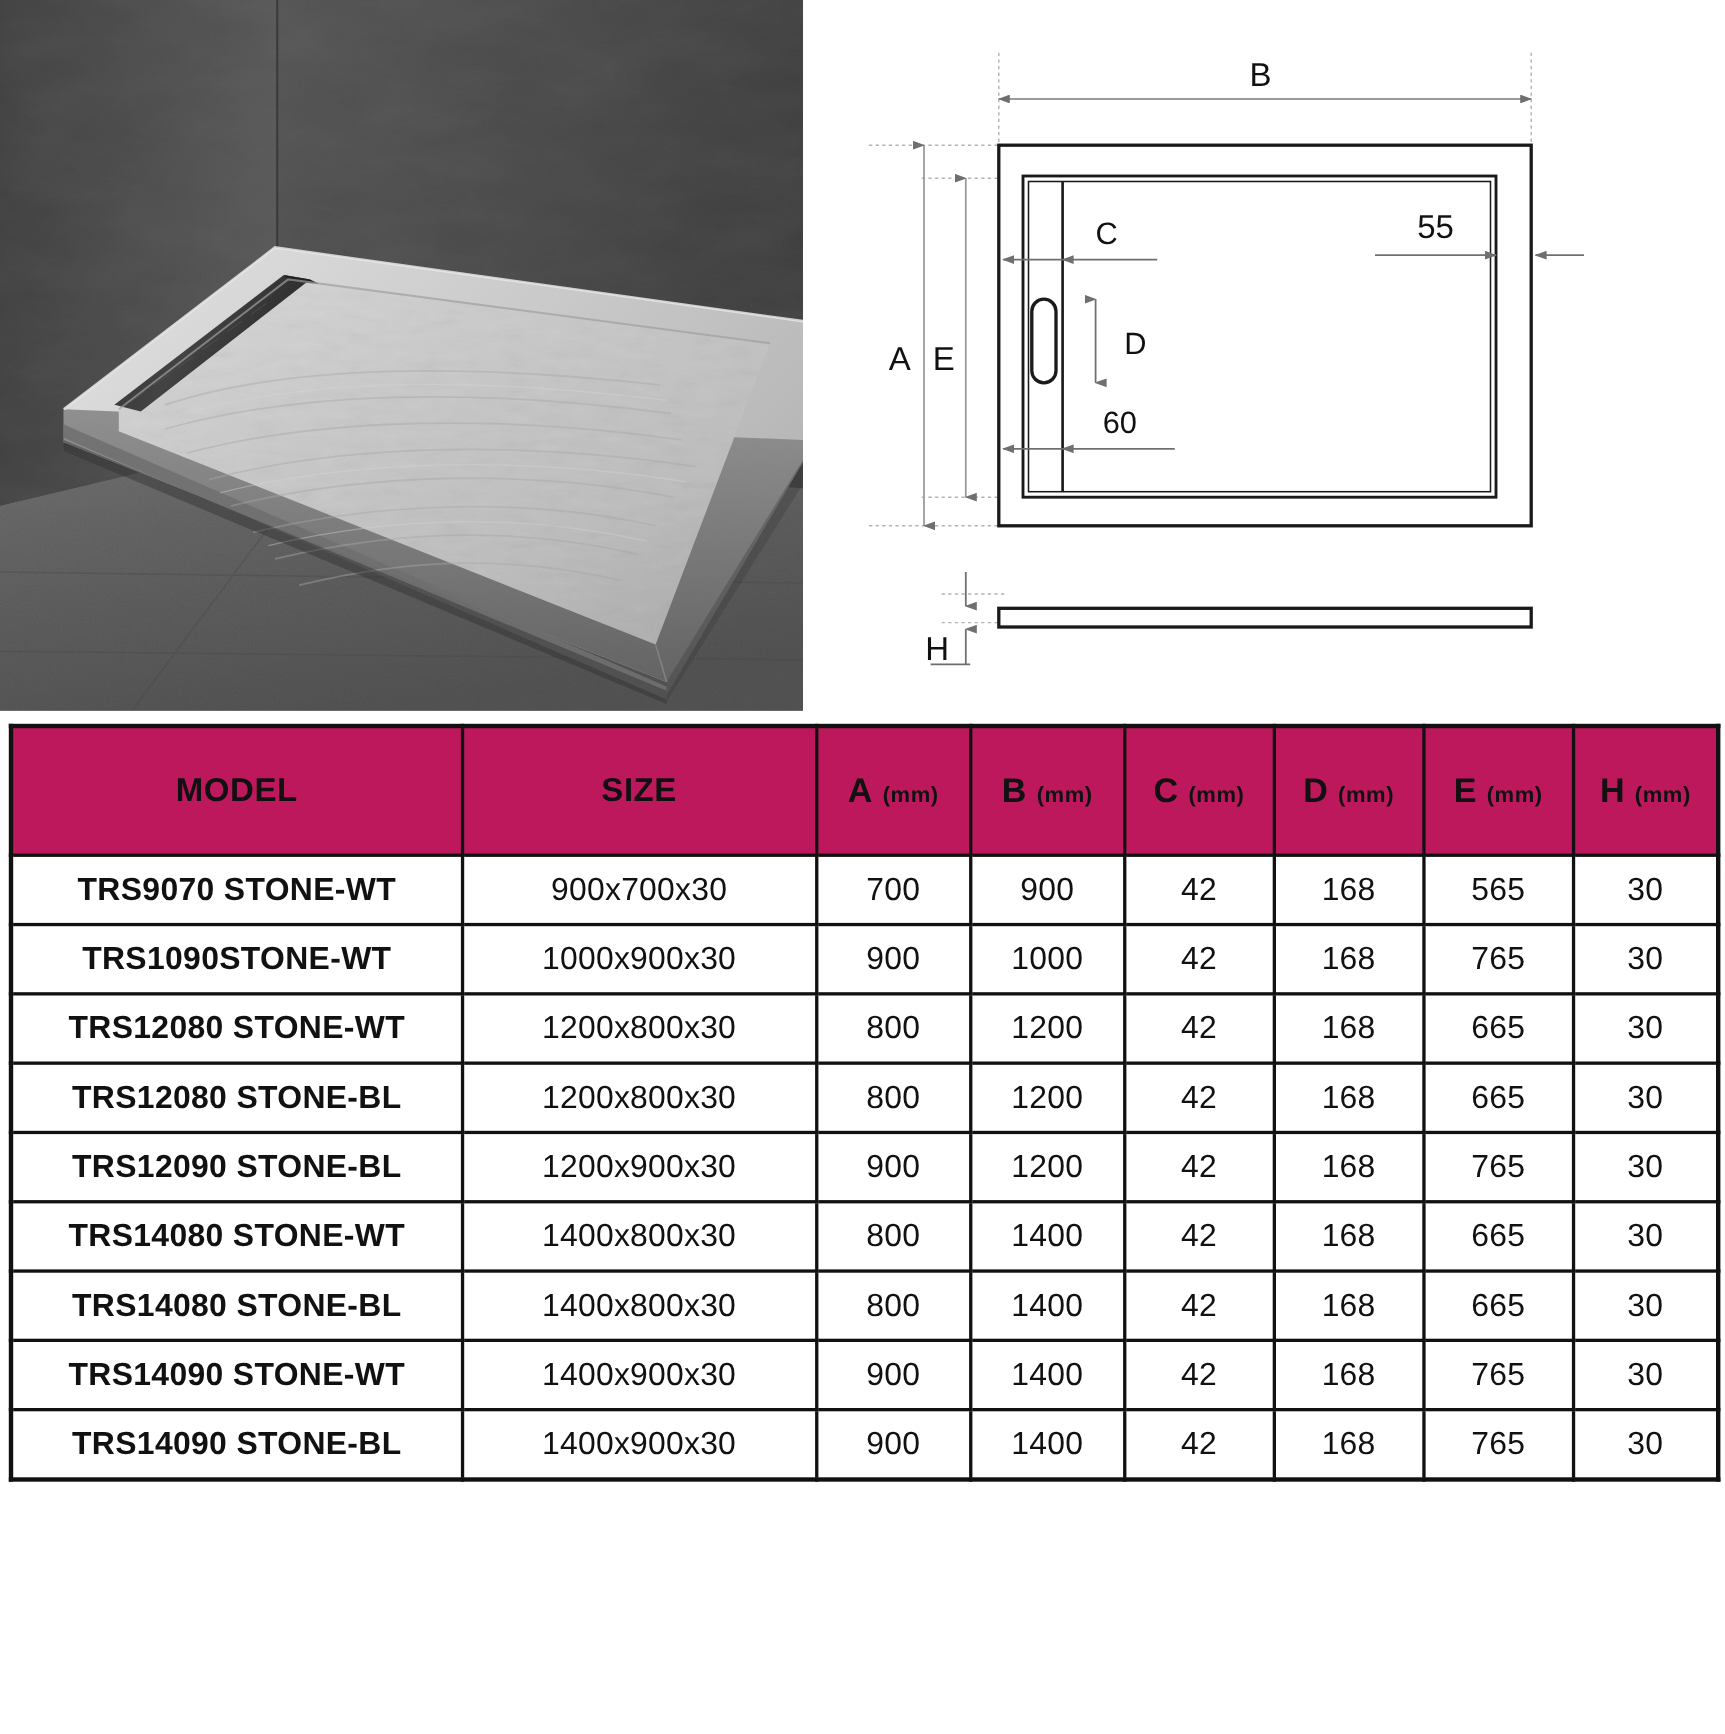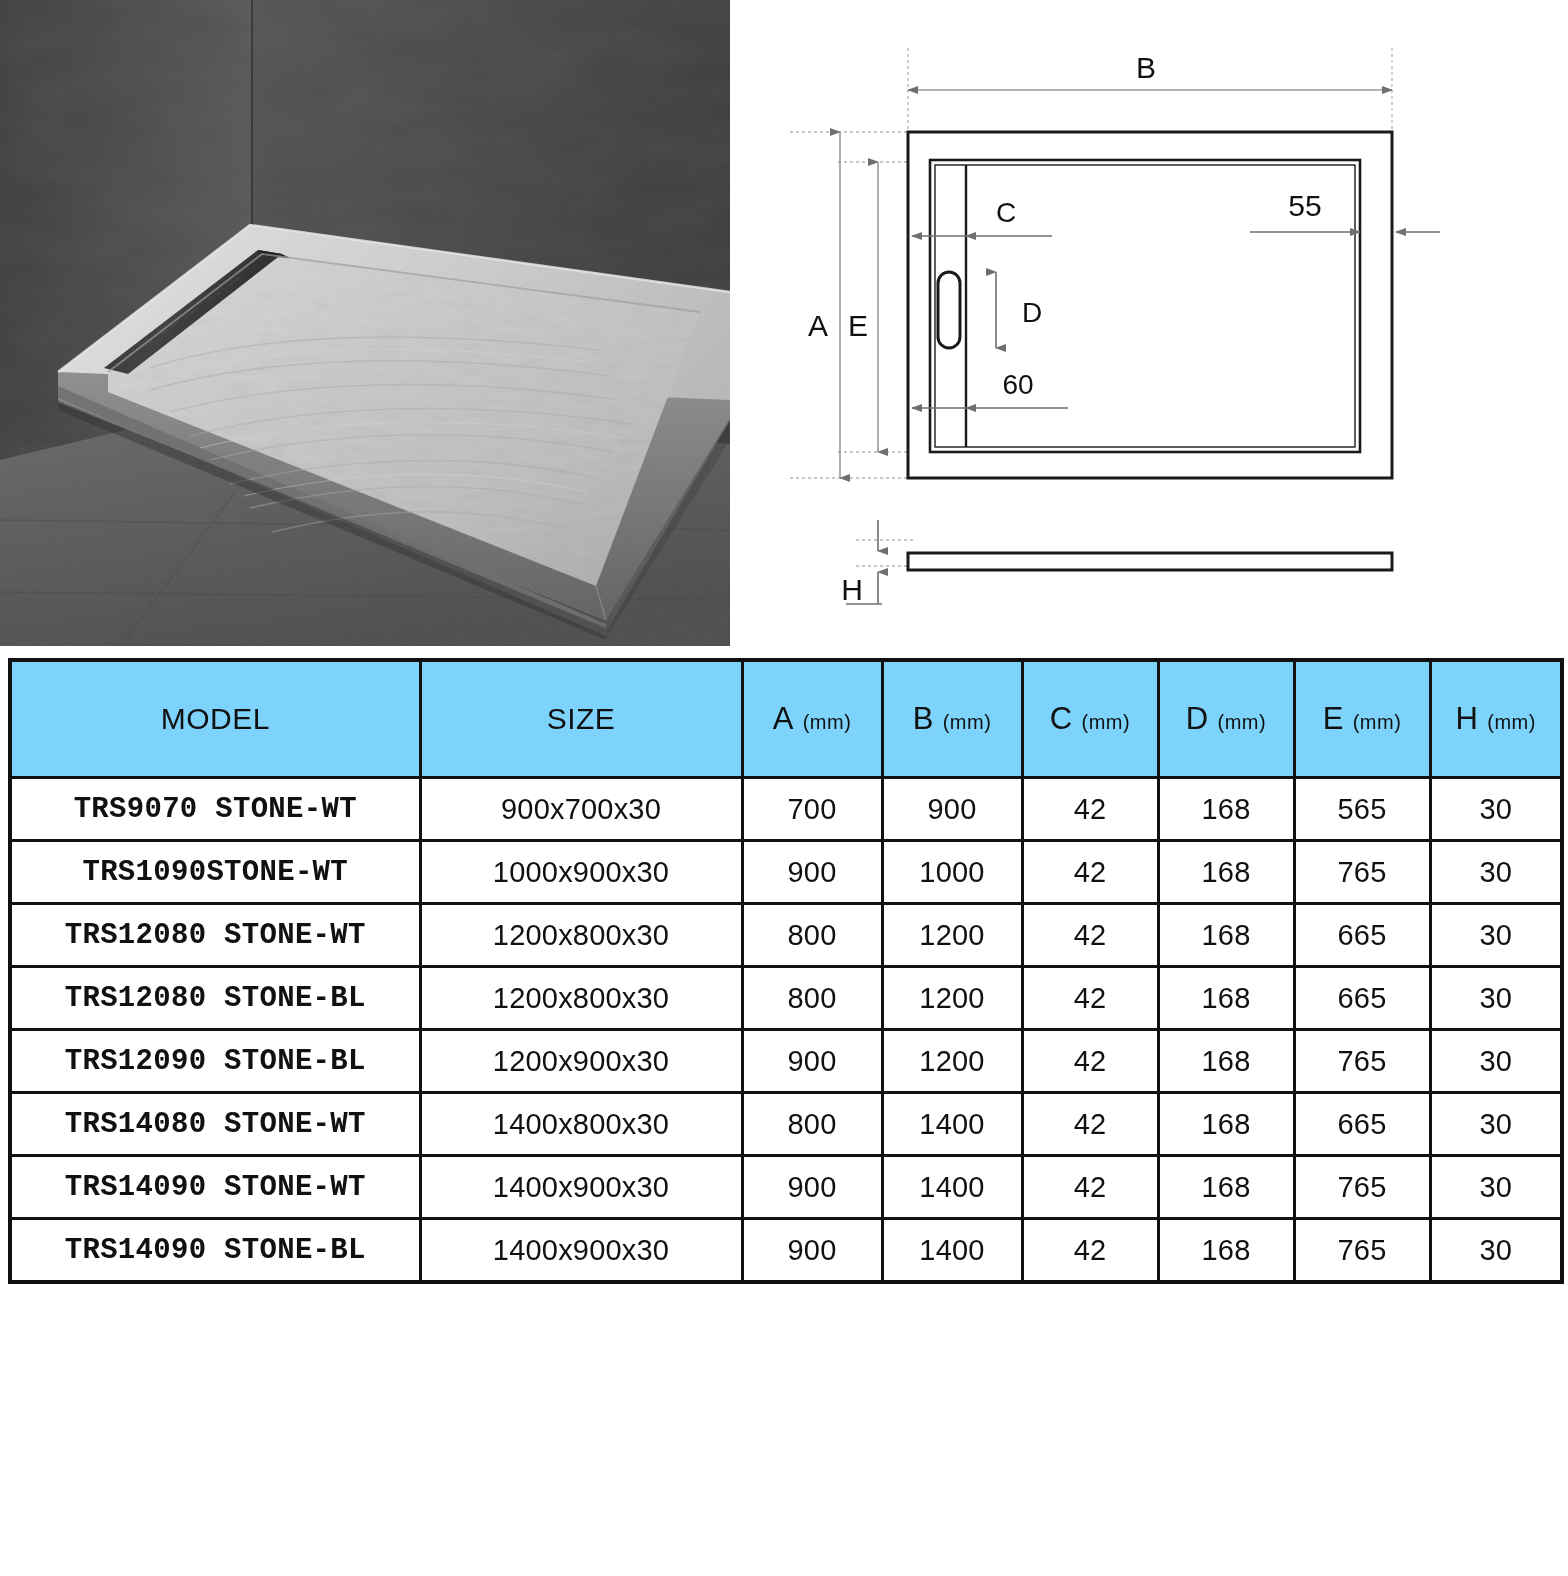--- a/index.html
+++ b/index.html
@@ -58,39 +58,38 @@
   }
   table.spec th,
   table.spec td {
     border: 3px solid #111111;
     padding: 0;
     text-align: center;
     vertical-align: middle;
     color: #111111;
   }
   table.spec thead th {
-    background: #7dd3fc;
+    background: #be185d;
     height: 114px;
-    font-weight: normal;
+    font-weight: bold;
     font-size: 30px;
     letter-spacing: 0.5px;
     font-stretch: condensed;
   }
   table.spec tbody td {
     background: #ffffff;
     height: 60px;
   }
   
   td.c-model {
     font-weight: bold;
     font-size: 29px;
     text-align: left;
     padding-left: 14px;
     letter-spacing: 0.3px;
-    font-family: Liberation Mono, monospace;
   }
   
   td.c-num {
     font-weight: normal;
     font-size: 29px;
     letter-spacing: 0.2px;
   }
   
   col.w-model { width: 410px; }
   col.w-size  { width: 322px; }
@@ -412,20 +411,30 @@
           <td class="c-model">TRS14080 STONE-WT</td>
           <td class="c-num">1400x800x30</td>
           <td class="c-num">800</td>
           <td class="c-num">1400</td>
           <td class="c-num">42</td>
           <td class="c-num">168</td>
           <td class="c-num">665</td>
           <td class="c-num">30</td>
         </tr>
         <tr>
+          <td class="c-model">TRS14080 STONE-BL</td>
+          <td class="c-num">1400x800x30</td>
+          <td class="c-num">800</td>
+          <td class="c-num">1400</td>
+          <td class="c-num">42</td>
+          <td class="c-num">168</td>
+          <td class="c-num">665</td>
+          <td class="c-num">30</td>
+        </tr>
+        <tr>
           <td class="c-model">TRS14090 STONE-WT</td>
           <td class="c-num">1400x900x30</td>
           <td class="c-num">900</td>
           <td class="c-num">1400</td>
           <td class="c-num">42</td>
           <td class="c-num">168</td>
           <td class="c-num">765</td>
           <td class="c-num">30</td>
         </tr>
         <tr>

